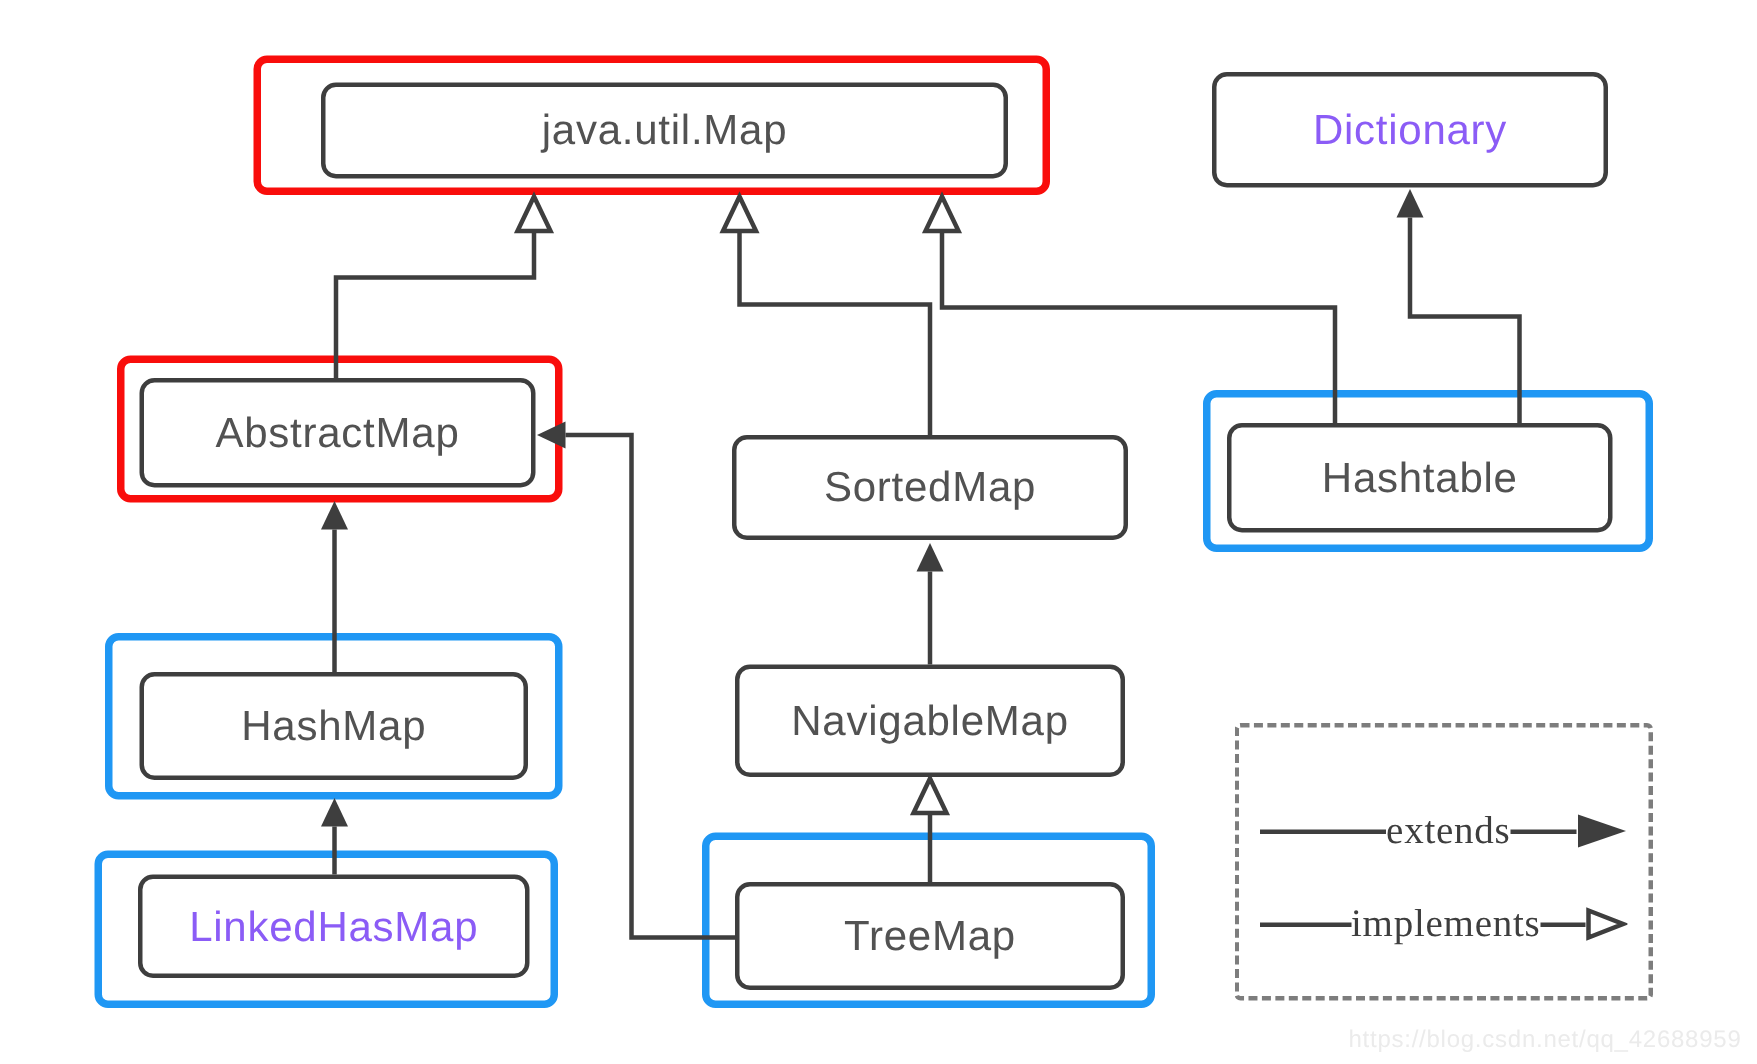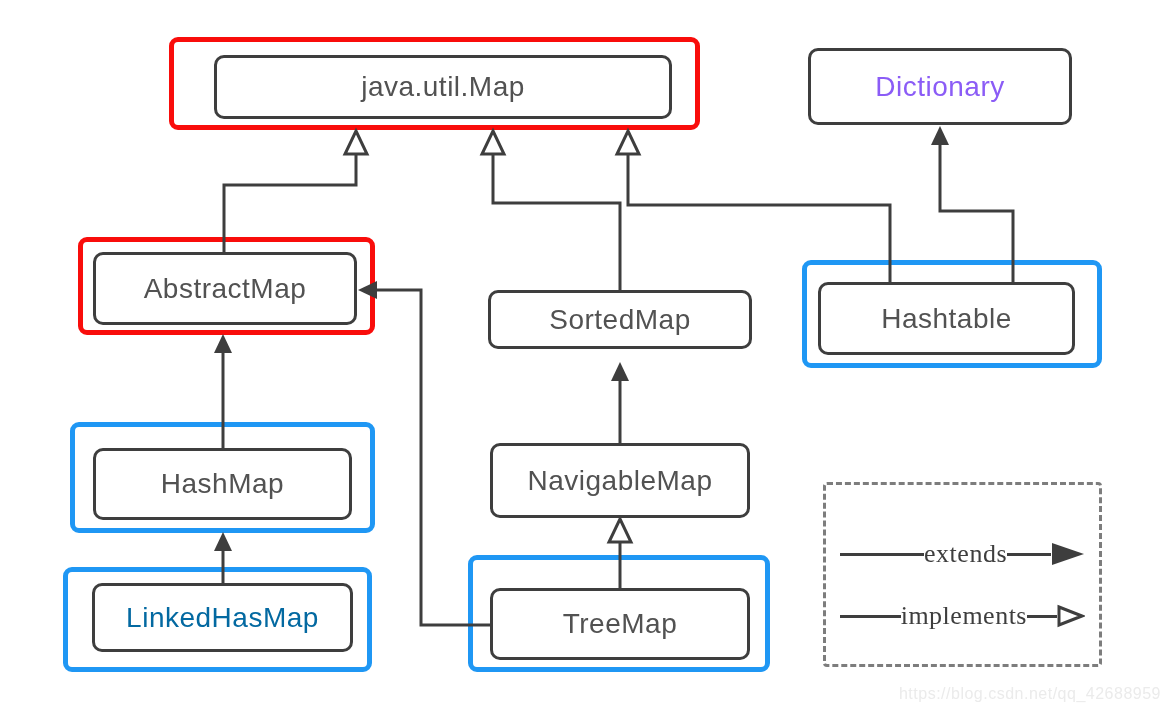--- a/index.html
+++ b/index.html
@@ -82,36 +82,36 @@
       <div class="node-box" style="left: 214px; top: 55px; width: 458px; height: 64px; border-color: rgb(62, 62, 62); color: rgb(82, 82, 82);">
         <span>java.util.Map</span>
       </div>
       <div class="node-box" style="left: 808px; top: 48px; width: 264px; height: 77px; border-color: rgb(62, 62, 62); color: #8b5cf6;">
         <span>Dictionary</span>
       </div>
       <div class="node-outline" style="left: 78px; top: 237px; width: 297px; height: 98px; border-color: rgb(249, 13, 11);"></div>
       <div class="node-box" style="left: 93px; top: 252px; width: 264px; height: 73px; border-color: rgb(62, 62, 62); color: rgb(82, 82, 82);">
         <span>AbstractMap</span>
       </div>
-      <div class="node-box" style="left: 488px; top: 290px; width: 264px; height: 59px; border-color: rgb(62, 62, 62); color: rgb(82, 82, 82);">
+      <div class="node-box" style="left: 488px; top: 290px; width: 264px; height: 70px; border-color: rgb(62, 62, 62); color: rgb(82, 82, 82);">
         <span>SortedMap</span>
       </div>
       <div class="node-outline" style="left: 802px; top: 260px; width: 300px; height: 108px; border-color: rgb(31, 151, 244);"></div>
       <div class="node-box" style="left: 818px; top: 282px; width: 257px; height: 73px; border-color: rgb(62, 62, 62); color: rgb(82, 82, 82);">
         <span>Hashtable</span>
       </div>
       <div class="node-outline" style="left: 70px; top: 422px; width: 305px; height: 111px; border-color: rgb(31, 151, 244);"></div>
       <div class="node-box" style="left: 93px; top: 448px; width: 259px; height: 72px; border-color: rgb(62, 62, 62); color: rgb(82, 82, 82);">
         <span>HashMap</span>
       </div>
       <div class="node-box" style="left: 490px; top: 443px; width: 260px; height: 75px; border-color: rgb(62, 62, 62); color: rgb(82, 82, 82); text-align: right;">
         <span>NavigableMap</span>
       </div>
       <div class="node-outline" style="left: 63px; top: 567px; width: 309px; height: 105px; border-color: rgb(31, 151, 244);"></div>
-      <div class="node-box" style="left: 92px; top: 583px; width: 261px; height: 69px; border-color: rgb(62, 62, 62); color: #0369a1;">
+      <div class="node-box" style="left: 92px; top: 583px; width: 261px; height: 69px; border-color: rgb(62, 62, 62); color: #8b5cf6;">
         <span>LinkedHasMap</span>
       </div>
       <div class="node-outline" style="left: 468px; top: 555px; width: 302px; height: 117px; border-color: rgb(31, 151, 244);"></div>
       <div class="node-box" style="left: 490px; top: 588px; width: 260px; height: 72px; border-color: rgb(62, 62, 62); color: rgb(82, 82, 82);">
         <span>TreeMap</span>
       </div>
     </div>
 
   <svg id="edges-svg" class="edges-layer" width="1171" height="709" viewBox="0 0 1171 709">
       <polyline points="224,252 224,185 356,185 356,154" fill="none" stroke="#3e3e3e" stroke-width="3"></polyline>

